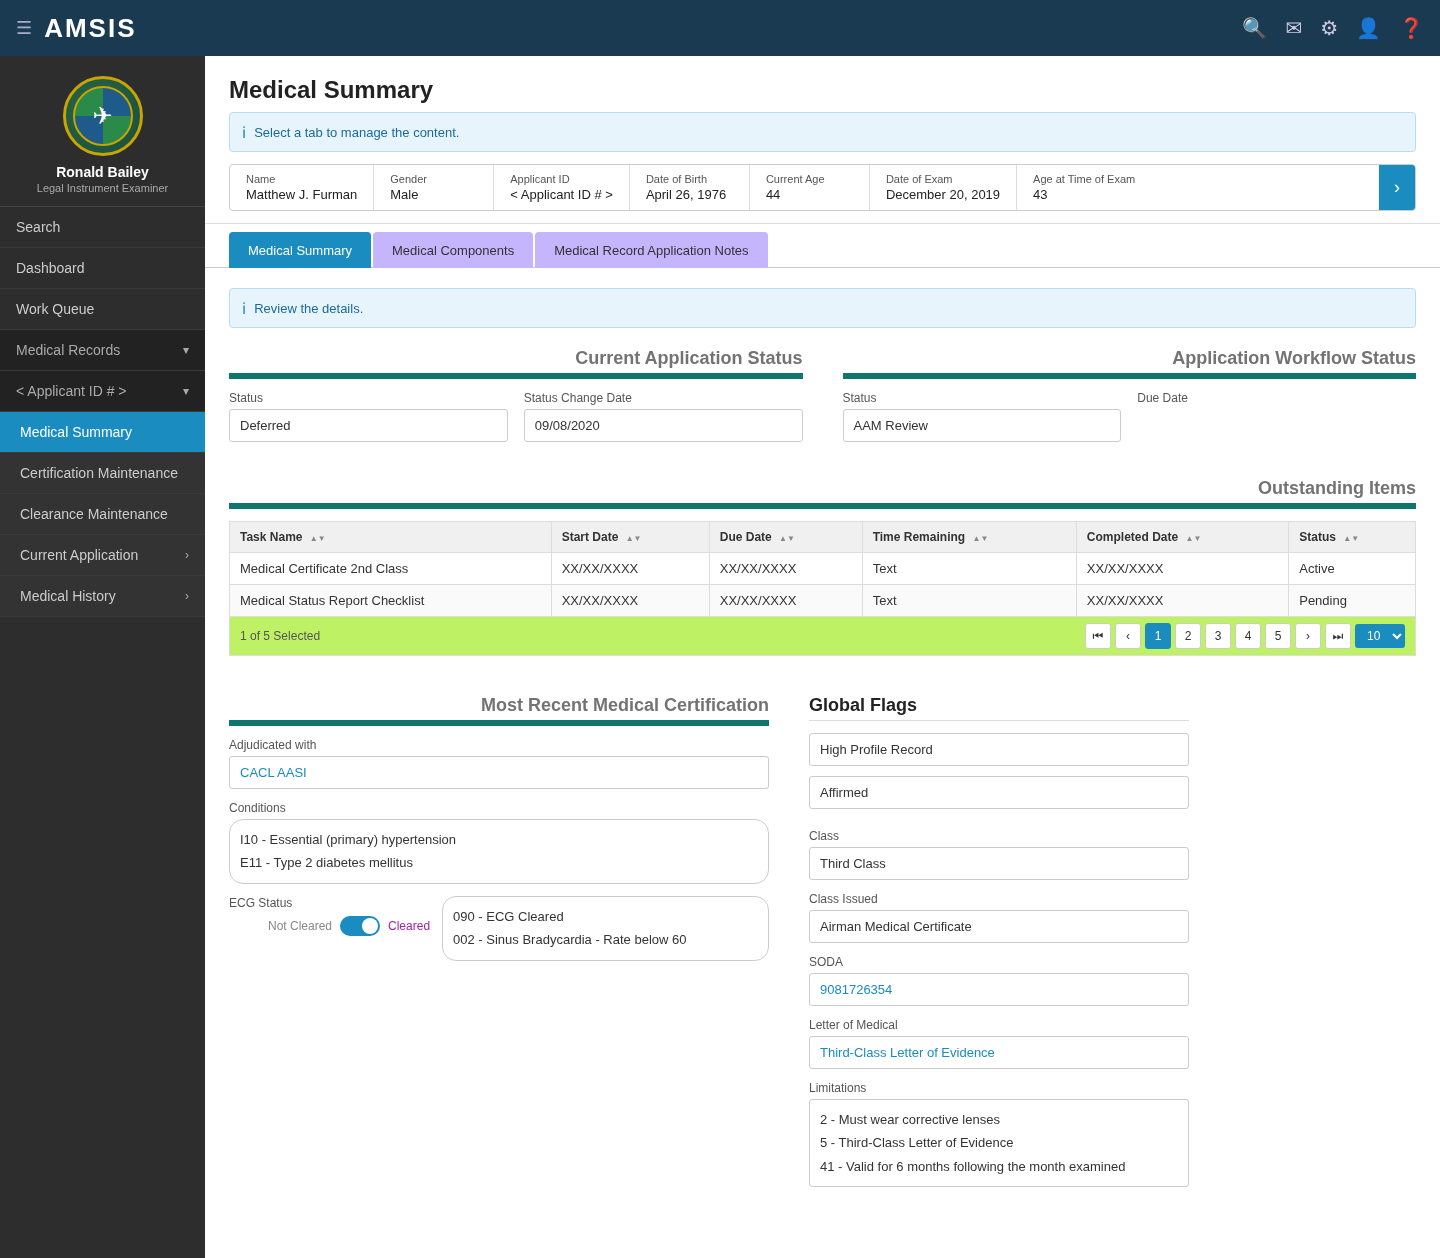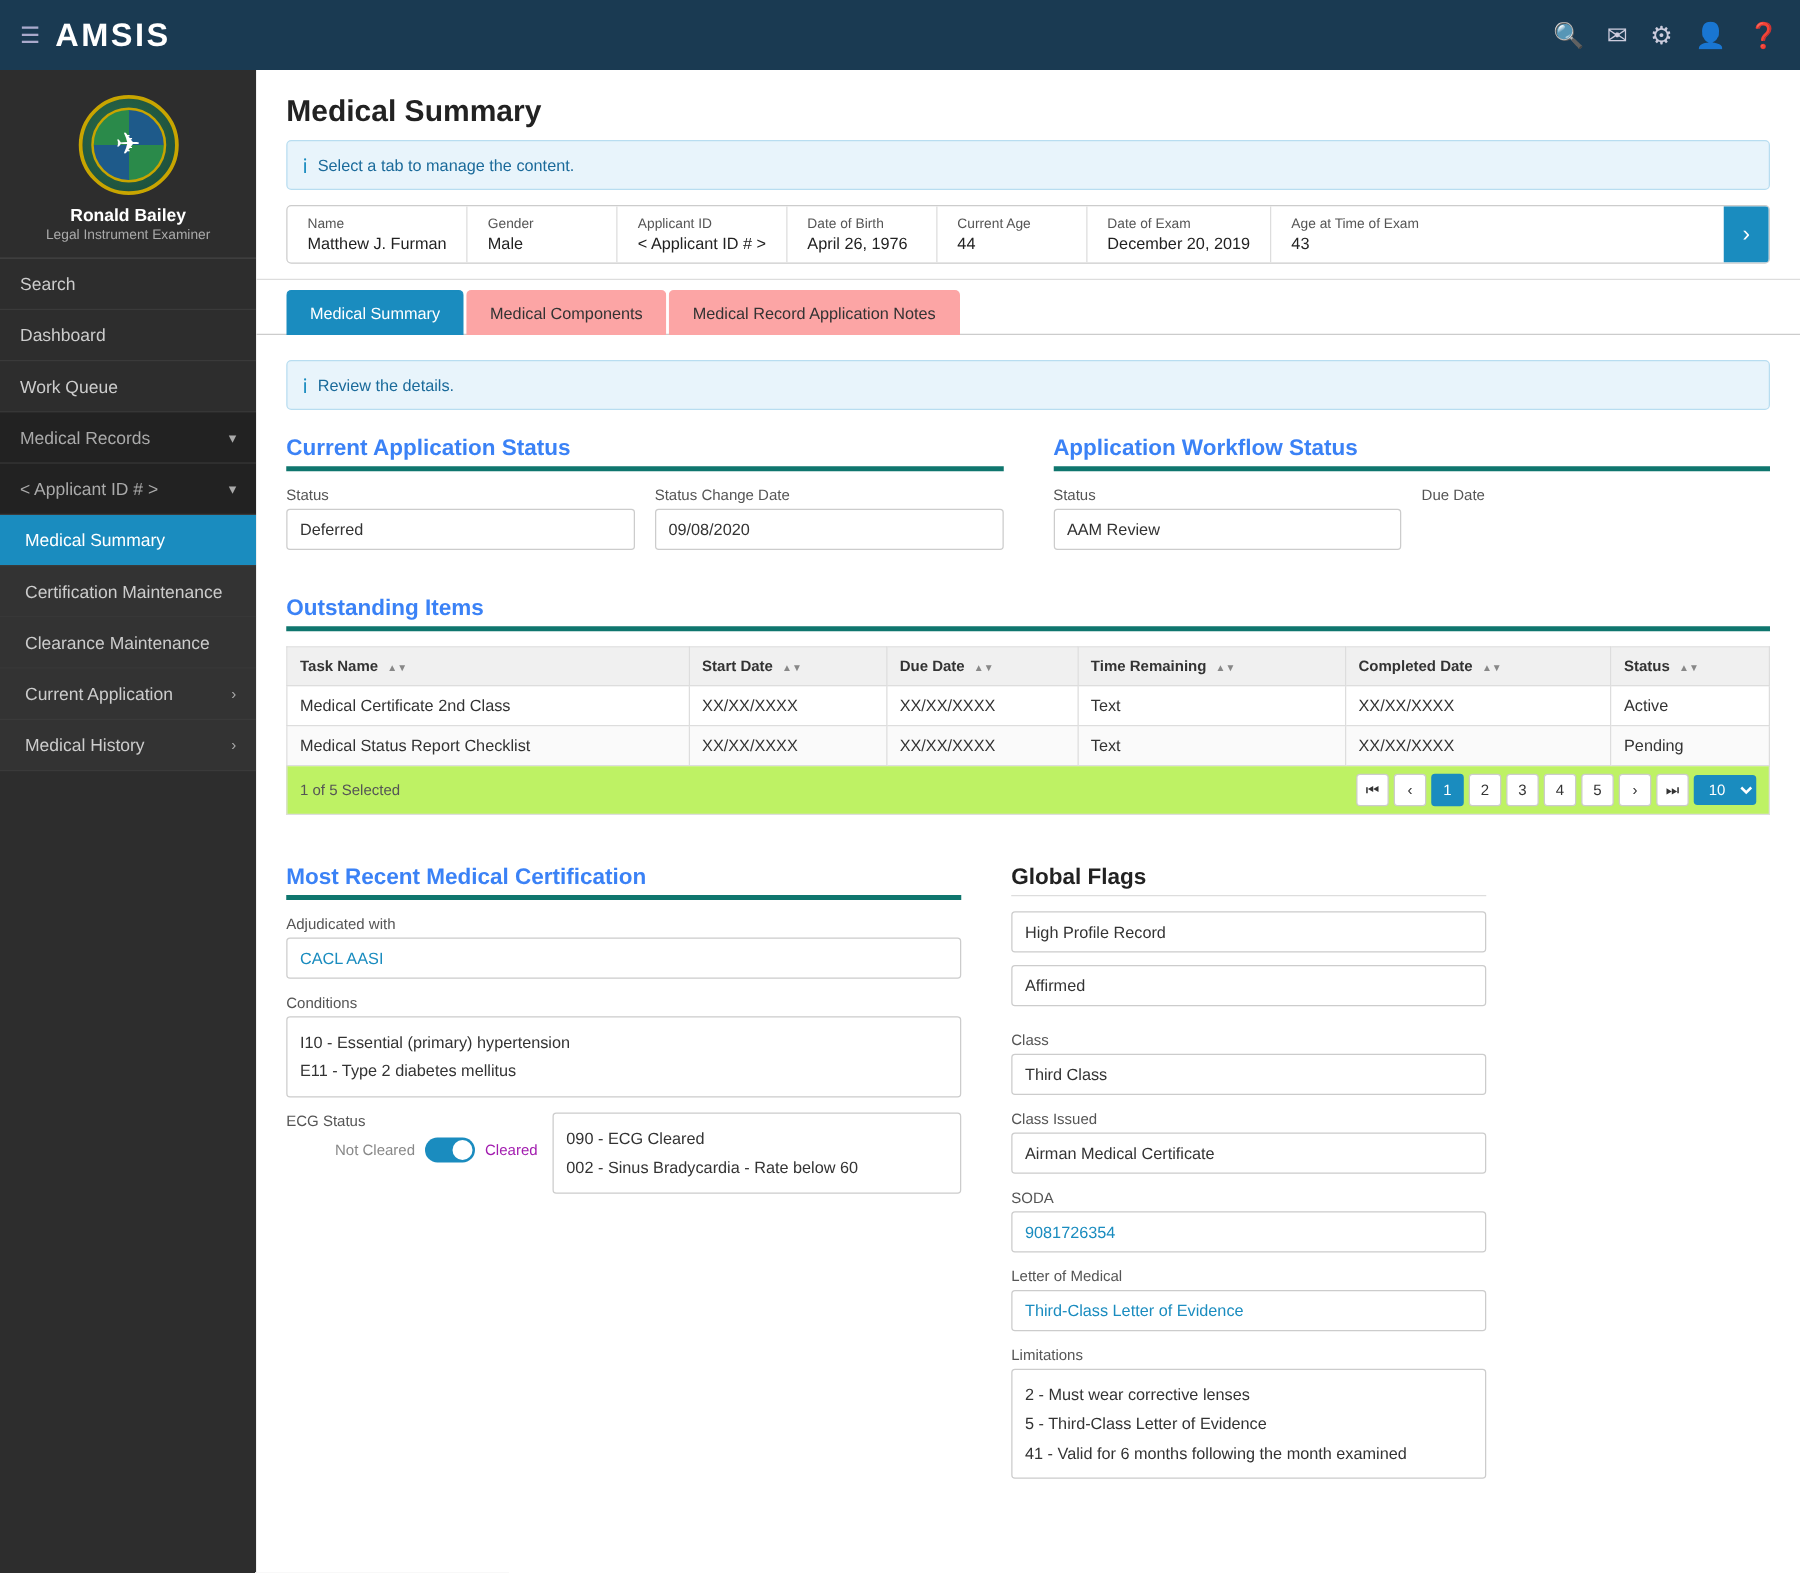--- a/index.html
+++ b/index.html
@@ -153,21 +153,21 @@
       gap: 0;
     }
     .tab-item {
       padding: 10px 18px;
       font-size: 13px;
       cursor: pointer;
       border: 1px solid transparent;
       border-bottom: none;
       margin-bottom: -1px;
       color: #333;
-      background: #fca5a5;
+      background: #c4b5fd;
       border-radius: 4px 4px 0 0;
       margin-right: 2px;
     }
     .tab-item.active {
       background: #1a8cbf;
       color: #fff;
       border-color: #1a8cbf;
     }
 
     
@@ -180,21 +180,21 @@
       padding: 8px 12px;
       display: flex;
       align-items: center;
       gap: 8px;
       margin-bottom: 20px;
     }
     .review-text { color: #1a6a9a; font-size: 13px; }
 
     .two-col { display: flex; gap: 40px; margin-bottom: 24px; }
     .col-half { flex: 1; }
-    .section-title { font-size: 18px; font-weight: bold; color: #3b82f6; margin-bottom: 12px; border-bottom: 4px solid #0f766e; padding-bottom: 4px; }
+    .section-title { font-size: 18px; font-weight: bold; color: #737373; margin-bottom: 12px; border-bottom: 6px solid #0f766e; padding-bottom: 4px; text-align: right; }
 
     .form-row { display: flex; gap: 16px; margin-bottom: 12px; }
     .form-group { display: flex; flex-direction: column; flex: 1; }
     .form-label { font-size: 12px; color: #555; margin-bottom: 4px; }
     .form-input {
       border: 1px solid #ccc;
       border-radius: 3px;
       padding: 8px 10px;
       font-size: 13px;
       color: #333;
@@ -249,21 +249,21 @@
       padding: 4px 8px; font-size: 12px; cursor: pointer;
     }
 
     
     .cert-section { display: flex; gap: 40px; }
     .cert-left { flex: 1; max-width: 540px; }
     .cert-right { flex: 1; max-width: 380px; }
 
     .conditions-box {
       border: 1px solid #ccc;
-      border-radius: 3px;
+      border-radius: 14px;
       padding: 8px 10px;
       font-size: 13px;
       min-height: 60px;
       color: #333;
       line-height: 1.8;
     }
     .limitations-box {
       border: 1px solid #ccc;
       border-radius: 3px;
       padding: 8px 10px;

